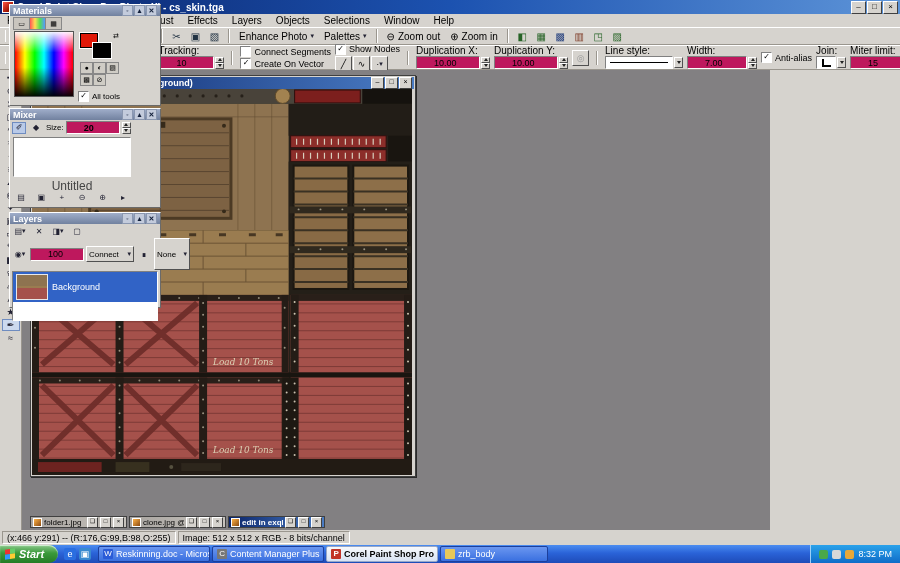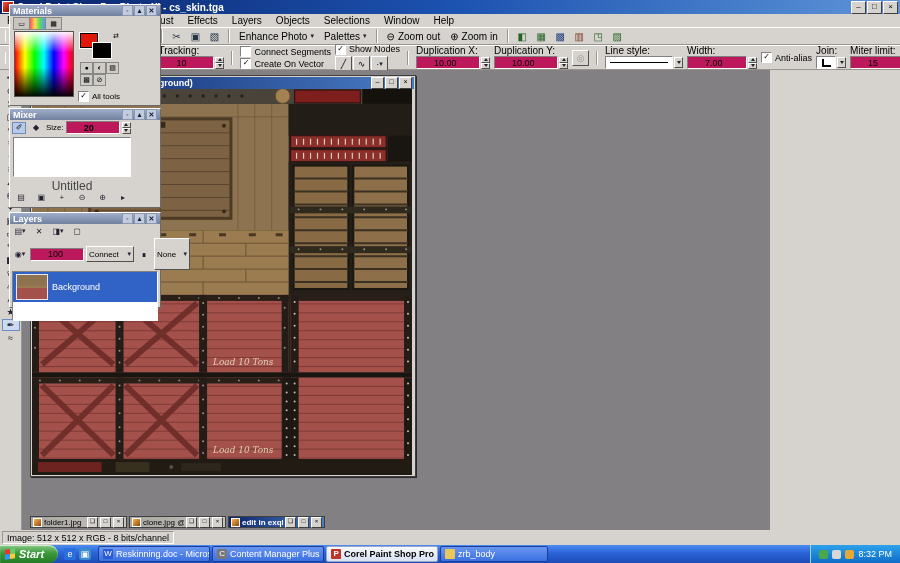--- a/index.html
+++ b/index.html
@@ -687,20 +687,21 @@
 </div>
 <div class="mdibar active" style="left:228px">
   <span class="mdi-icon"></span>
   <span class="mdi-title">edit in exqbb...</span>
   <span class="mdi-btn">❏</span>
   <span class="mdi-btn">□</span>
   <span class="mdi-btn">×</span>
 </div>
 
 <div id="statusbar">
+  <span class="scell">(x:466 y:291) -- (R:176,G:99,B:98,O:255)</span>
   <span class="scell">Image: 512 x 512 x RGB - 8 bits/channel</span>
 </div>
 
 <div id="taskbar">
   <div id="start">
     <span class="flag">
         <i></i>
         <i></i>
         <i></i>
         <i></i>

